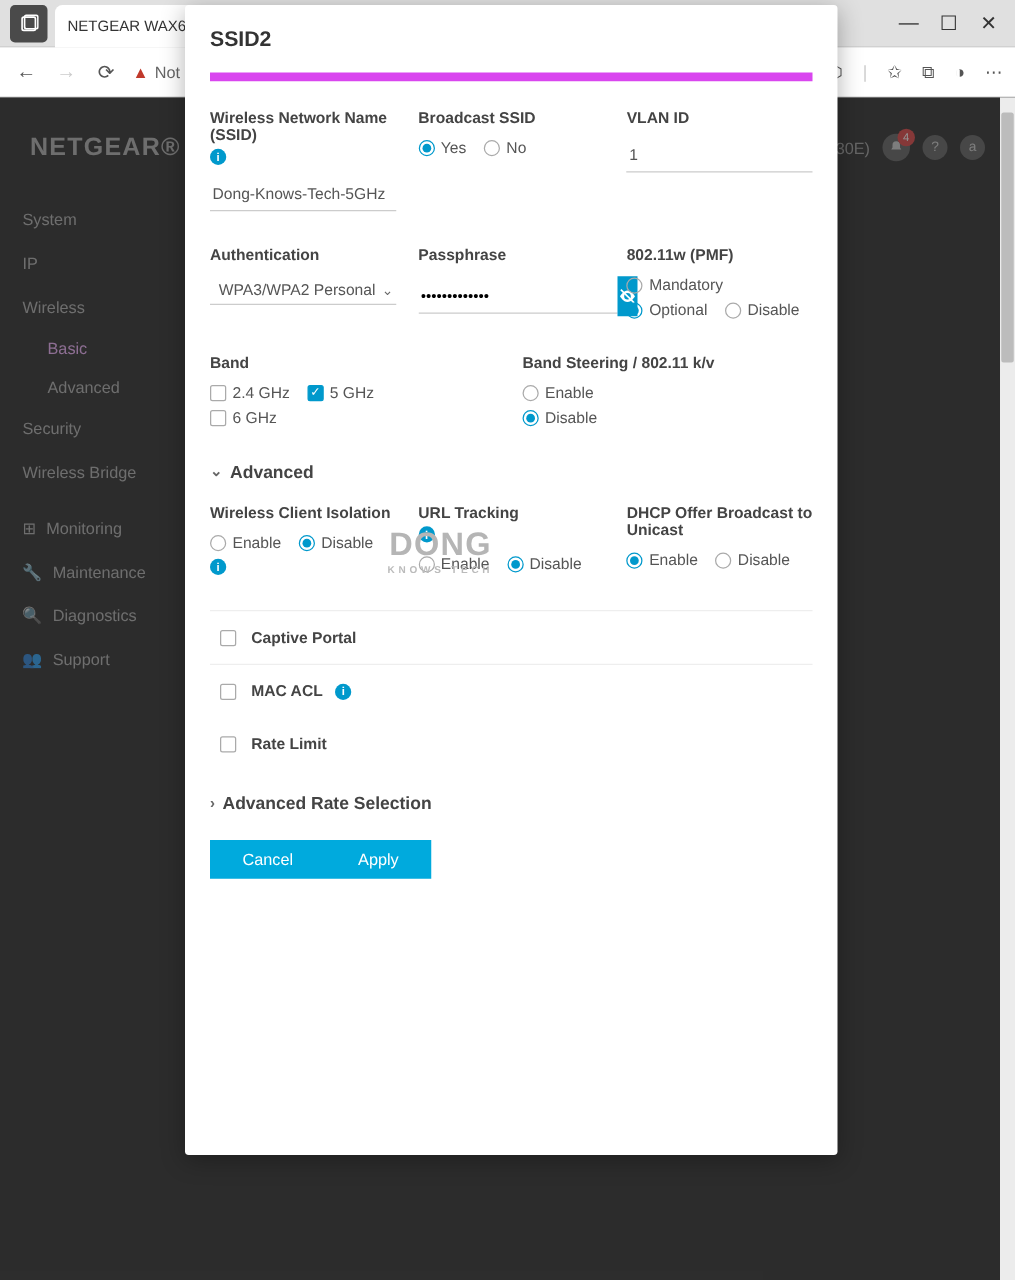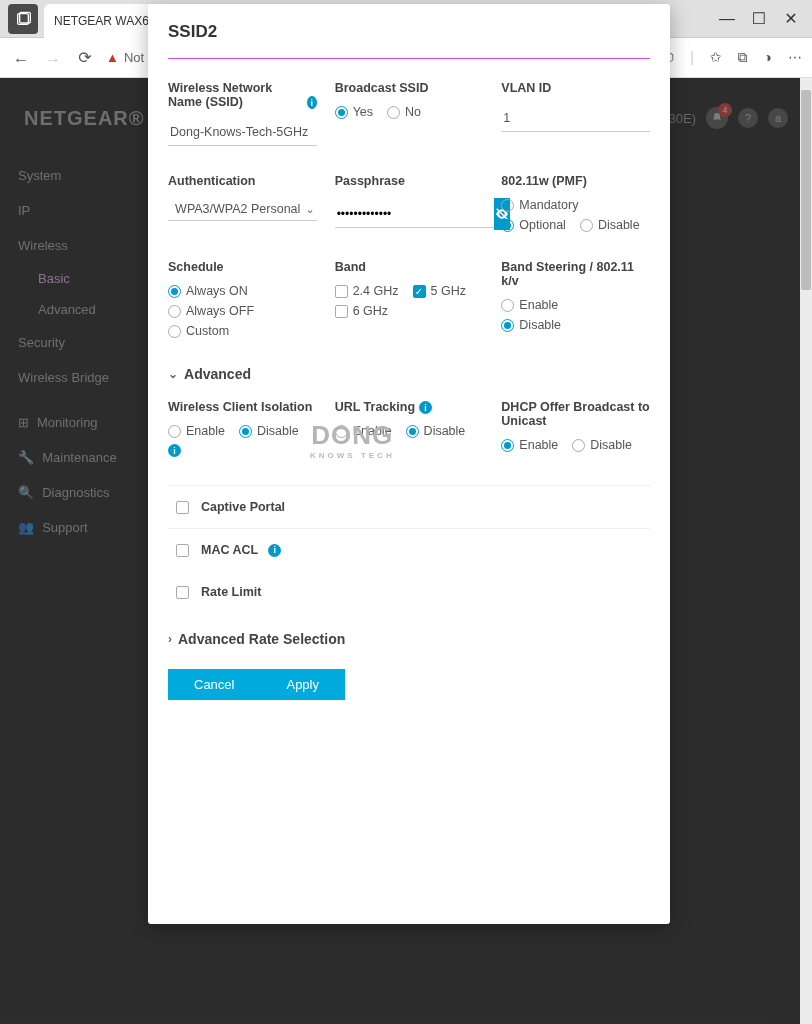--- a/index.html
+++ b/index.html
@@ -37,25 +37,25 @@
 
 
 .sidebar { position: absolute; top: 80px; left: 0; width: 148px; color: #aaa; font-size: 13px; }
 .side-item { padding: 10px 18px; cursor: pointer; display: flex; align-items: flex-end; gap: 8px; }
 .side-sub { padding: 8px 18px 8px 38px; cursor: pointer; }
 .side-sub.active { color: #f0abfc; }
 
 
 .overlay { position: absolute; top: 78px; left: 0; right: 12px; bottom: 0; background: rgba(60,60,60,0.55); }
 .modal { position: absolute; top: 4px; left: 148px; width: 522px; height: 920px; background: #fff; border-radius: 3px; box-shadow: 0 4px 20px rgba(0,0,0,0.3); padding: 18px 20px; overflow-y: auto; }
-.modal h2 { font-size: 17px; font-weight: 600; color: #333; padding-bottom: 16px; border-bottom: 1px solid #d946ef; margin-bottom: 22px; }
+.modal h2 { font-size: 17px; font-weight: 600; color: #333; padding-bottom: 16px; border-bottom: 7px solid #d946ef; margin-bottom: 22px; }
 
 .form-row { display: flex; gap: 18px; margin-bottom: 28px; }
 .form-col { flex: 1; min-width: 0; }
-.lbl { font-size: 12.5px; font-weight: 600; color: #444; margin-bottom: 10px; display: flex; align-items: flex-end; gap: 4px; }
+.lbl { font-size: 12.5px; font-weight: 600; color: #444; margin-bottom: 10px; display: flex; align-items: flex-start; gap: 4px; flex-direction: column; }
 .info-icon { width: 13px; height: 13px; background: #0099cc; border-radius: 50%; color: #fff; font-size: 9px; display: inline-flex; align-items: center; justify-content: center; font-weight: bold; }
 .text-input { width: 100%; border: none; border-bottom: 1px solid #ccc; padding: 6px 2px; font-size: 12.5px; color: #555; outline: none; background: transparent; }
 .select-wrap { display: flex; align-items: center; border-bottom: 1px solid #ccc; padding: 4px 2px; }
 .select-wrap span:first-child { font-size: 12.5px; color: #555; flex: 1; text-align: center; }
 .chev { color: #666; font-size: 11px; }
 .pass-wrap { display: flex; align-items: center; }
 .pass-input { flex: 1; border: none; border-bottom: 1px solid #ccc; padding: 6px 2px; font-size: 12px; outline: none; }
 .eye-btn { width: 32px; height: 32px; background: #0099cc; display: flex; align-items: center; justify-content: center; cursor: pointer; }
 .eye-btn svg { width: 16px; height: 16px; fill: #fff; }
 
@@ -260,39 +260,20 @@
         <span class="radio">
             <span class="radio-circle"></span>
             <span>Disable</span>
           </span>
       </div>
     </div>
   </div>
 
   <div class="form-row">
     <div class="form-col">
-      <div class="lbl">Schedule</div>
-      <div class="radio-group">
-        <span class="radio checked">
-            <span class="radio-circle"></span>
-            <span>Always ON</span>
-          </span>
-      </div>
-      <div class="radio-group" style="margin-top:6px">
-        <span class="radio">
-            <span class="radio-circle"></span>
-            <span>Always OFF</span>
-          </span>
-        <span class="radio">
-            <span class="radio-circle"></span>
-            <span>Custom</span>
-          </span>
-      </div>
-    </div>
-    <div class="form-col">
       <div class="lbl">Band</div>
       <div class="check-group">
         <span class="check">
             <span class="check-box"></span>
             <span>2.4 GHz</span>
           </span>
         <span class="check checked">
             <span class="check-box"></span>
             <span>5 GHz</span>
           </span>

